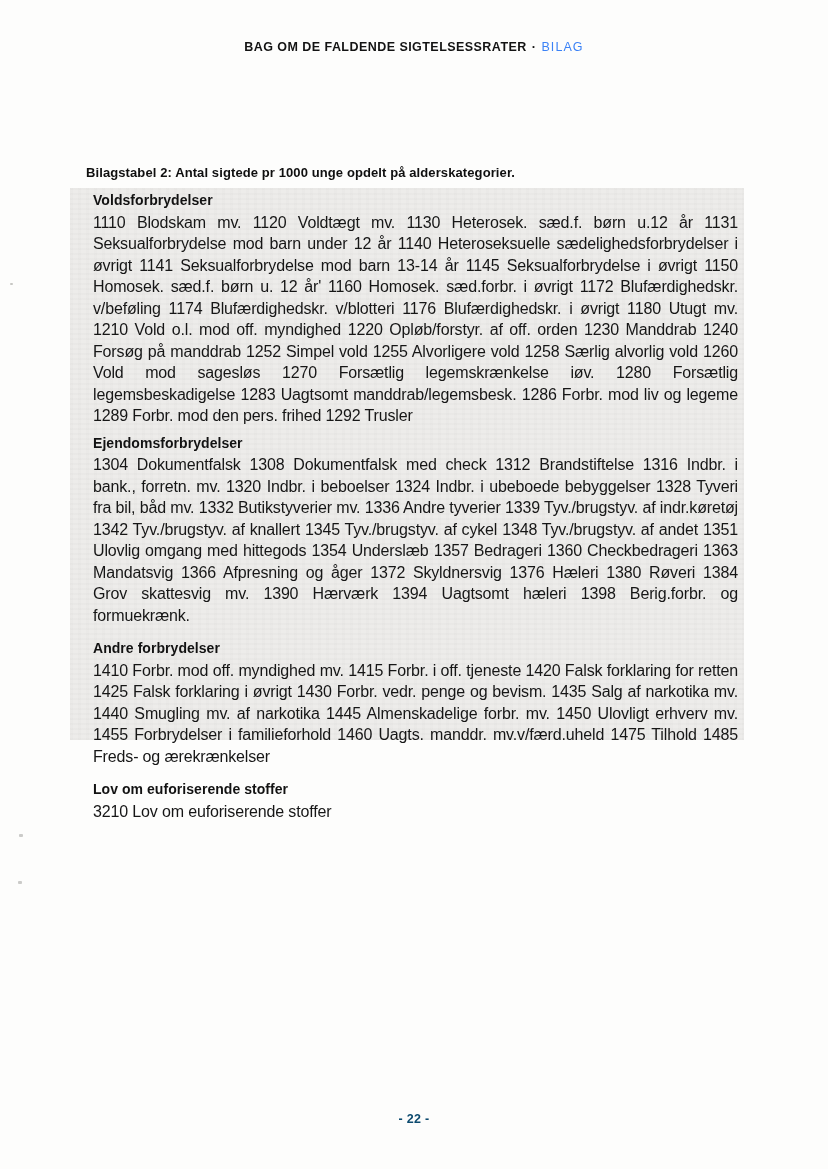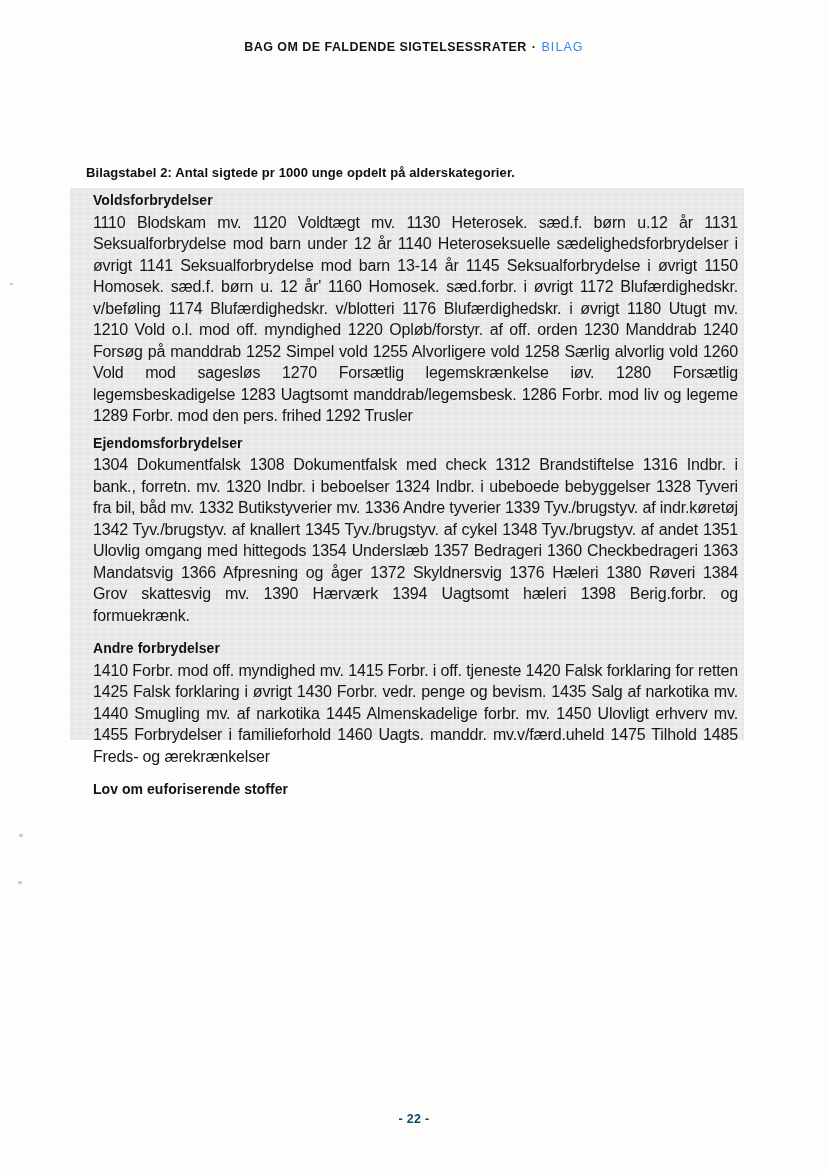--- a/index.html
+++ b/index.html
@@ -123,20 +123,21 @@
       <p>1304 Dokumentfalsk 1308 Dokumentfalsk med check 1312 Brandstiftelse 1316 Indbr. i bank., forretn. mv. 1320 Indbr. i beboelser 1324 Indbr. i ubeboede bebyggelser 1328 Tyveri fra bil, båd mv. 1332 Butikstyverier mv. 1336 Andre tyverier 1339 Tyv./brugstyv. af indr.køretøj 1342 Tyv./brugstyv. af knallert 1345 Tyv./brugstyv. af cykel 1348 Tyv./brugstyv. af andet 1351 Ulovlig omgang med hittegods 1354 Underslæb 1357 Bedrageri 1360 Checkbedrageri 1363 Mandatsvig 1366 Afpresning og åger 1372 Skyldnersvig 1376 Hæleri 1380 Røveri 1384 Grov skattesvig mv. 1390 Hærværk 1394 Uagtsomt hæleri 1398 Berig.forbr. og formuekrænk.</p>
     </section>
 
     <section class="section section--3">
       <h2>Andre forbrydelser</h2>
       <p>1410 Forbr. mod off. myndighed mv. 1415 Forbr. i off. tjeneste 1420 Falsk forklaring for retten 1425 Falsk forklaring i øvrigt 1430 Forbr. vedr. penge og bevism. 1435 Salg af narkotika mv. 1440 Smugling mv. af narkotika 1445 Almenskadelige forbr. mv. 1450 Ulovligt erhverv mv. 1455 Forbrydelser i familieforhold 1460 Uagts. manddr. mv.v/færd.uheld 1475 Tilhold 1485 Freds- og ærekrænkelser</p>
     </section>
 
     <section class="section section--4">
       <h2>Lov om euforiserende stoffer</h2>
+      <p>3210 Lov om euforiserende stoffer</p>
     </section>
 
   </div>
 
   <div class="speck speck-1"></div>
   <div class="speck speck-2"></div>
   <div class="speck speck-3"></div>
 
   <div class="footer">- 22 -</div>
 

